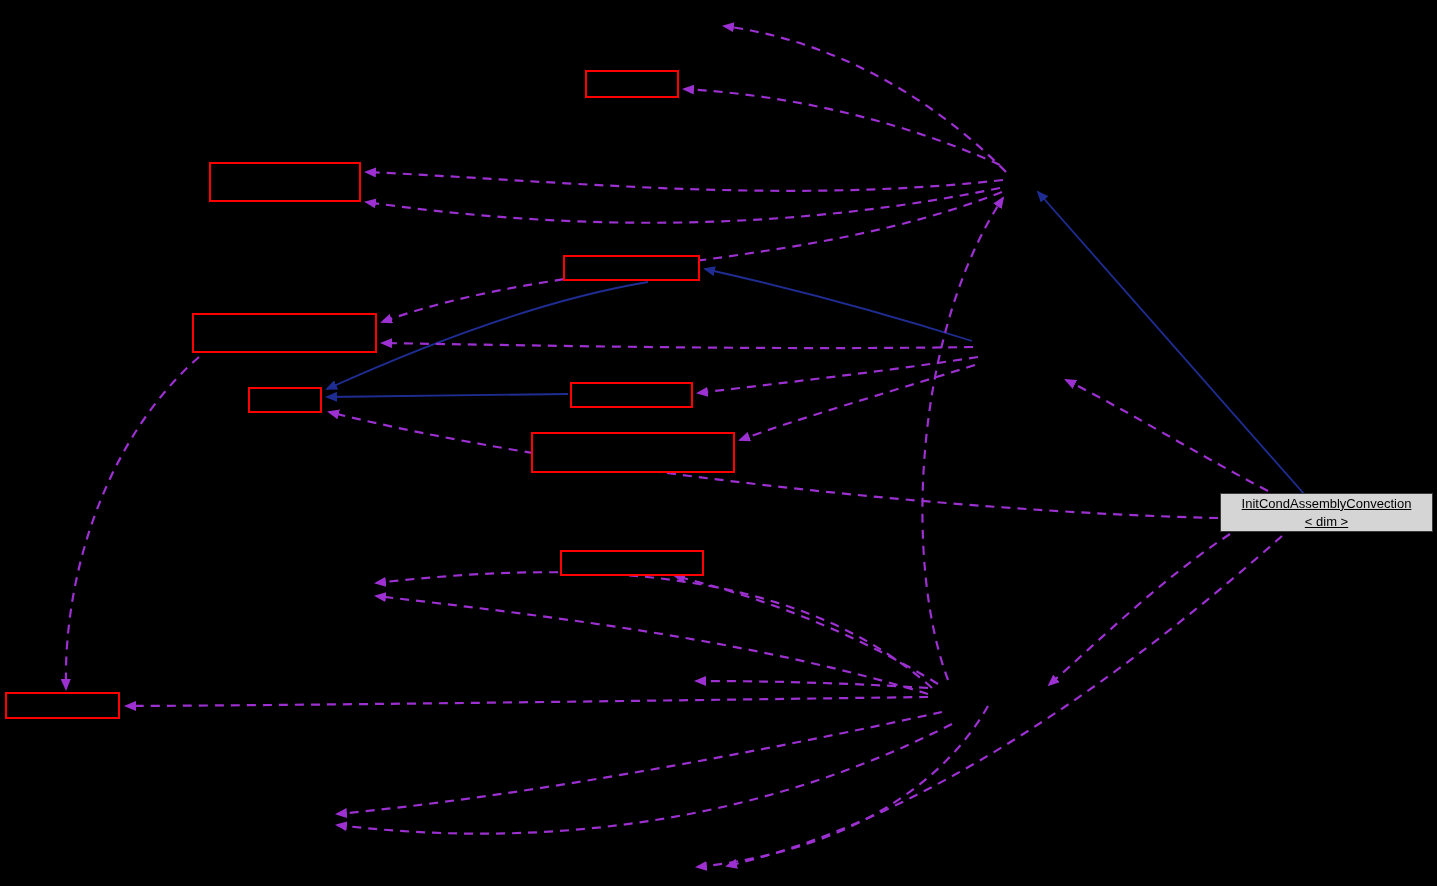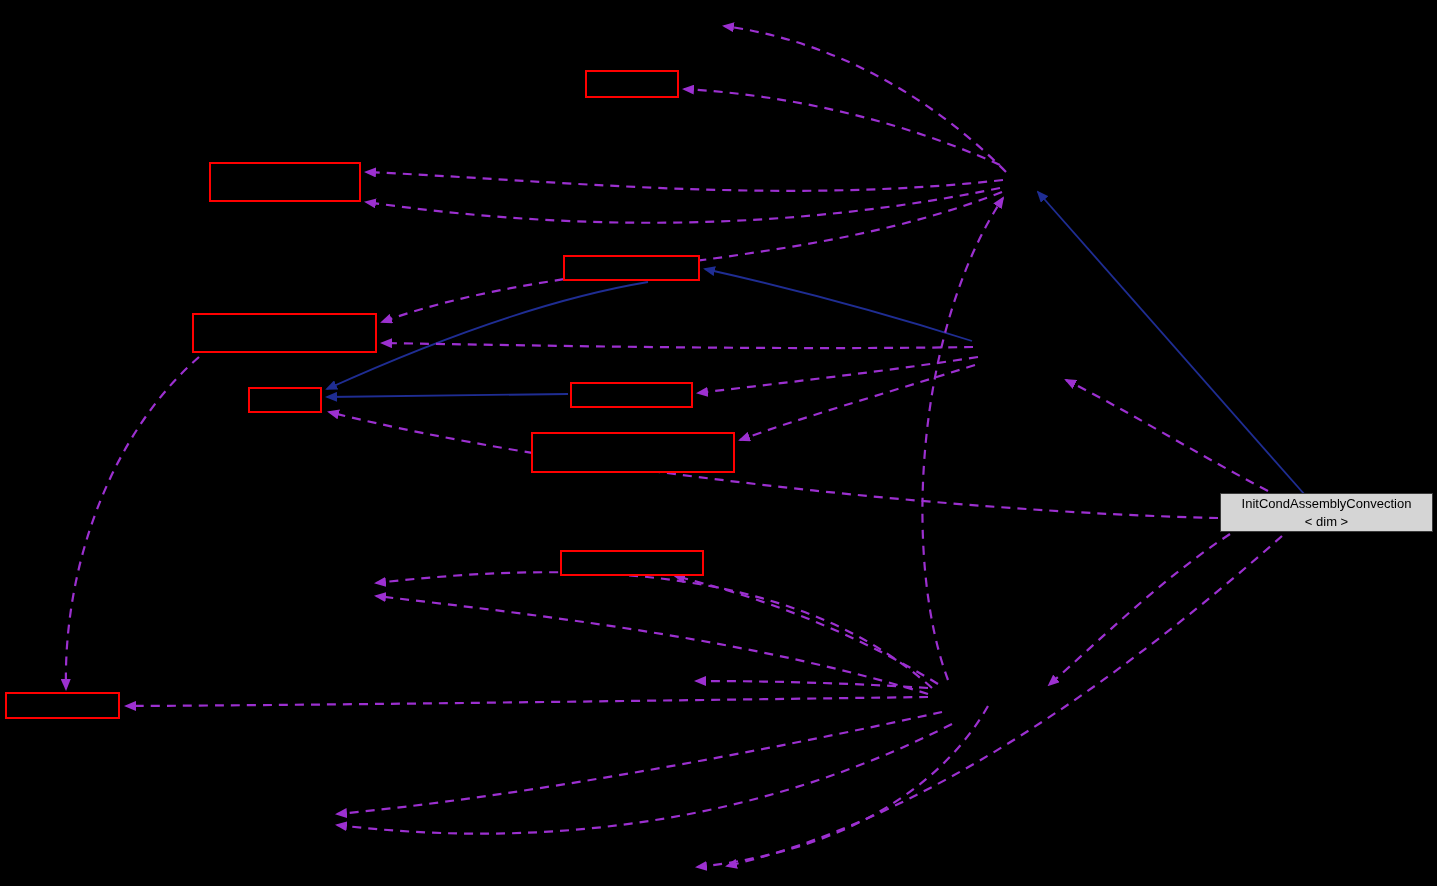--- a/index.html
+++ b/index.html
@@ -37,20 +37,21 @@
     border: 1px solid #3a3a3a;
     color: #000;
     font-size: 13px;
     line-height: 1.35;
     text-align: center;
     display: flex;
     flex-direction: column;
     justify-content: center;
     align-items: center;
     white-space: nowrap;
+    text-decoration: underline;
   }
 </style>
 </head>
 <body>
 
 <div id="stage">
 
   <svg id="edges-svg" viewBox="0 0 1437 886" xmlns="http://www.w3.org/2000/svg">
     <defs>
       <marker id="arrow-usage" markerWidth="12" markerHeight="10" refX="10" refY="5" orient="auto" markerUnits="userSpaceOnUse">

